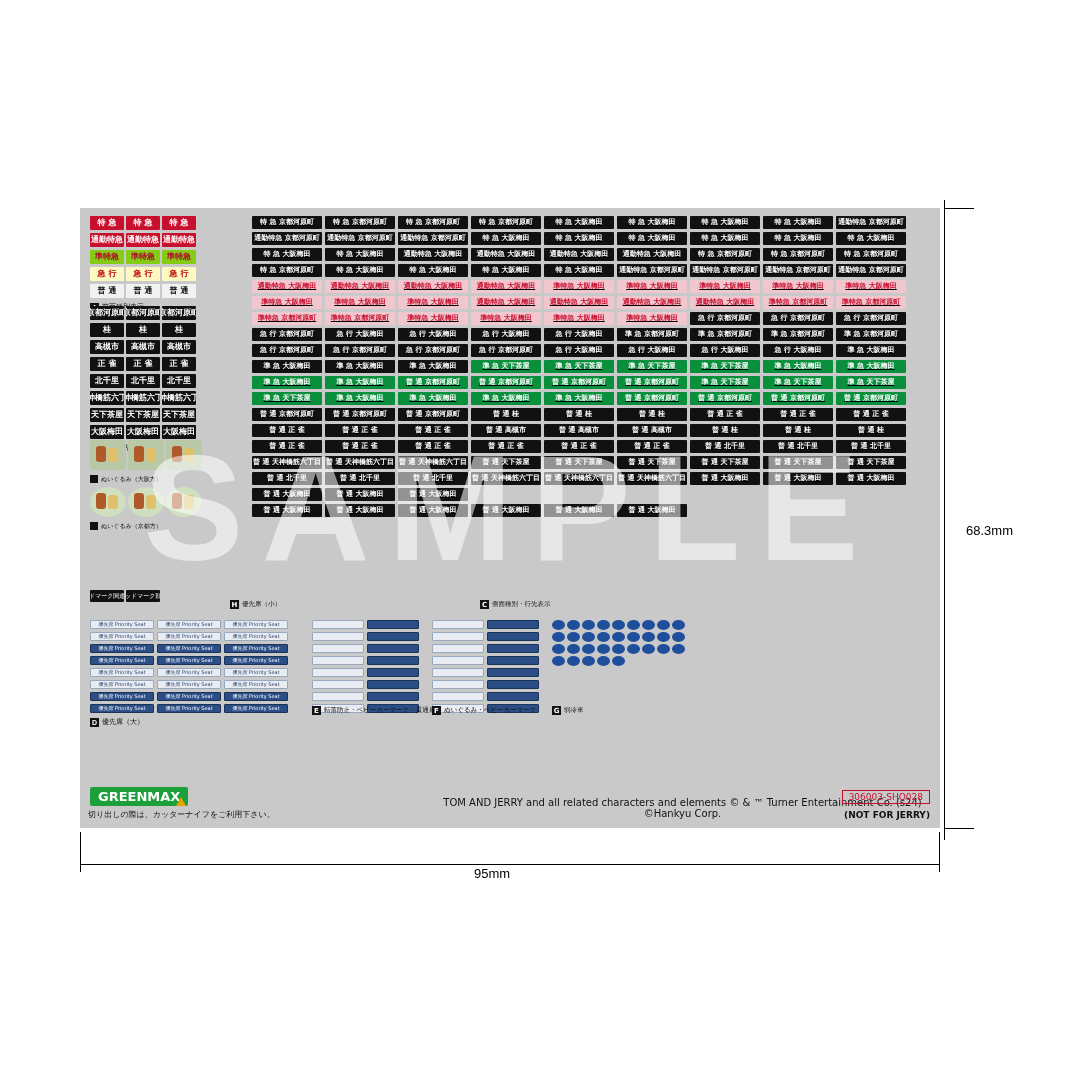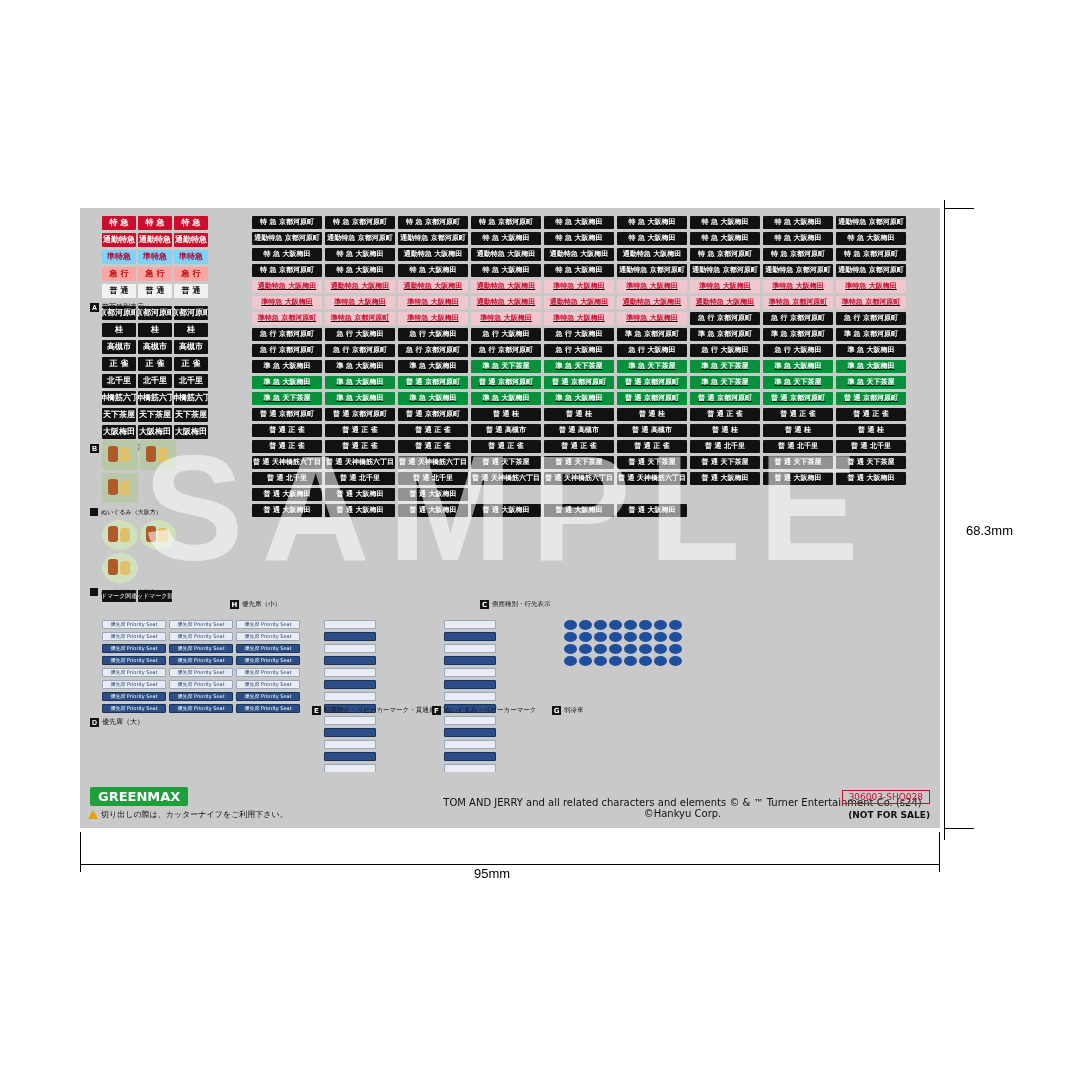--- a/index.html
+++ b/index.html
@@ -47,26 +47,26 @@
   .col{position:absolute;}
 
   
   .bigchip{
     width:34px;height:14px;margin:0 2px 3px 0;
     font-size:8px;font-weight:bold;
     border-radius:1px;
     color:#fff;background:#111;
   }
   .bigchip.red{background:#c8102e;color:#fff;}
-  .bigchip.pink{background:#7dd3fc;color:#b0002a;}
-  .bigchip.yellow{background:#fca5a5;color:#b00;}
+  .bigchip.pink{background:#84cc16;color:#b0002a;}
+  .bigchip.yellow{background:#fef9c3;color:#b00;}
   .bigchip.black{background:#111;color:#fff;}
   .bigchip.white{background:#f2f2f2;color:#111;}
 
-  .rowwrap{display:flex;flex-wrap:wrap;margin-left:12px;}
+  .rowwrap{display:flex;flex-wrap:wrap;}
   .sectlabel{
     font-size:7px;color:#111;margin:1px 0 3px 0;display:flex;align-items:center;gap:3px;
   }
   .sectlabel .sq{
     display:inline-flex;align-items:center;justify-content:center;
     width:9px;height:9px;background:#111;color:#fff;font-size:7px;font-weight:bold;
   }
 
   
   .sm{
@@ -115,21 +115,21 @@
     text-align:center;
   }
   .gmlogo{
     position:absolute;left:10px;bottom:22px;
     background:#1ba03c;color:#fff;font-weight:bold;font-size:13px;
     padding:2px 8px;border-radius:2px;letter-spacing:0px;
     font-family:"DejaVu Sans",sans-serif;
   }
   .warn{
     position:absolute;left:8px;bottom:8px;font-size:8px;color:#111;
-    font-family:"DejaVu Sans",sans-serif;display:flex;align-items:center;gap:3px;
+    font-family:"DejaVu Sans",sans-serif;display:flex;align-items:center;gap:3px;flex-direction:column;
   }
   .tri{
     display:inline-block;width:0;height:0;border-left:5px solid transparent;
     border-right:5px solid transparent;border-bottom:9px solid #e8a200;
   }
   .prodtitle{
     position:absolute;left:345px;bottom:23px;font-size:11px;font-weight:bold;color:#111;
     font-family:"DejaVu Sans",sans-serif;
   }
   .copyline{
@@ -577,16 +577,16 @@
   </div>
 
   <div class="footer">
     <div class="gmlogo">GREENMAX</div>
     <div class="warn">
       <span class="tri"></span>
       <span>切り出しの際は、カッターナイフをご利用下さい。</span>
     </div>
     <div class="copyline">TOM AND JERRY and all related characters and elements © &amp; ™ Turner Entertainment Co. (s24)  ©Hankyu Corp.</div>
     <div class="codebox">306003-SHQ028</div>
-    <div class="notforsale">(NOT FOR SALE)</div>
+    <div class="notforsale">(NOT FOR JERRY)</div>
   </div>
 
 </div>
 
 </body></html>

